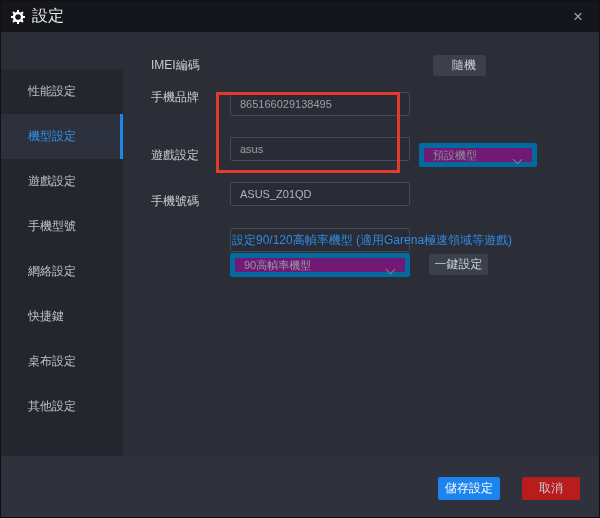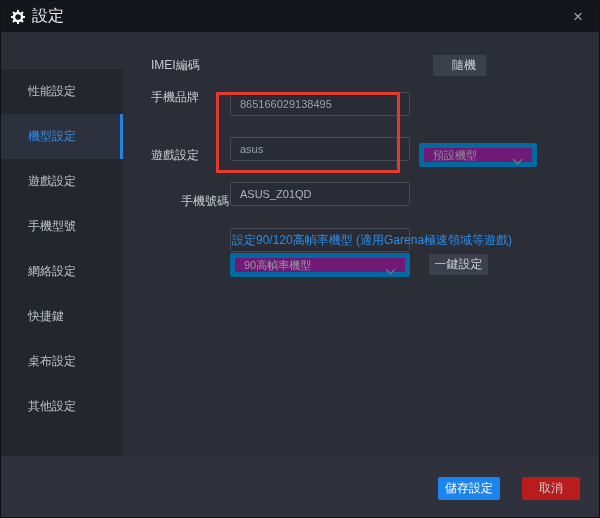--- a/index.html
+++ b/index.html
@@ -154,21 +154,21 @@
   <div class="field-label" style="top:84px;">手機品牌</div>
   <input class="text-input" style="top: 97px;" value="asus">
 
   <div class="field-label" style="top:142px;">遊戲設定</div>
   <input class="text-input" style="top: 142px; color: rgb(174, 179, 187);" value="ASUS_Z01QD">
   <div class="dropdown" style="left:418px; top:142px; width:118px;">
     <span>預設機型</span>
     <span class="chevron"></span>
   </div>
 
-  <div class="field-label" style="top:188px;text-align:right;">手機號碼</div>
+  <div class="field-label" style="top:188px;">手機號碼</div>
   <input class="text-input" style="top: 188px;" value="">
 
   <div class="fps-link">設定90/120高幀率機型 (適用Garena極速領域等遊戲)</div>
 
   <div class="dropdown" style="left:229px; top:252px; width:180px; color:#959aa3;">
     <span>90高幀率機型</span>
     <span class="chevron"></span>
   </div>
   <button class="gray-btn" style="left:428px; top:253px; width:59px;">一鍵設定</button>
 

